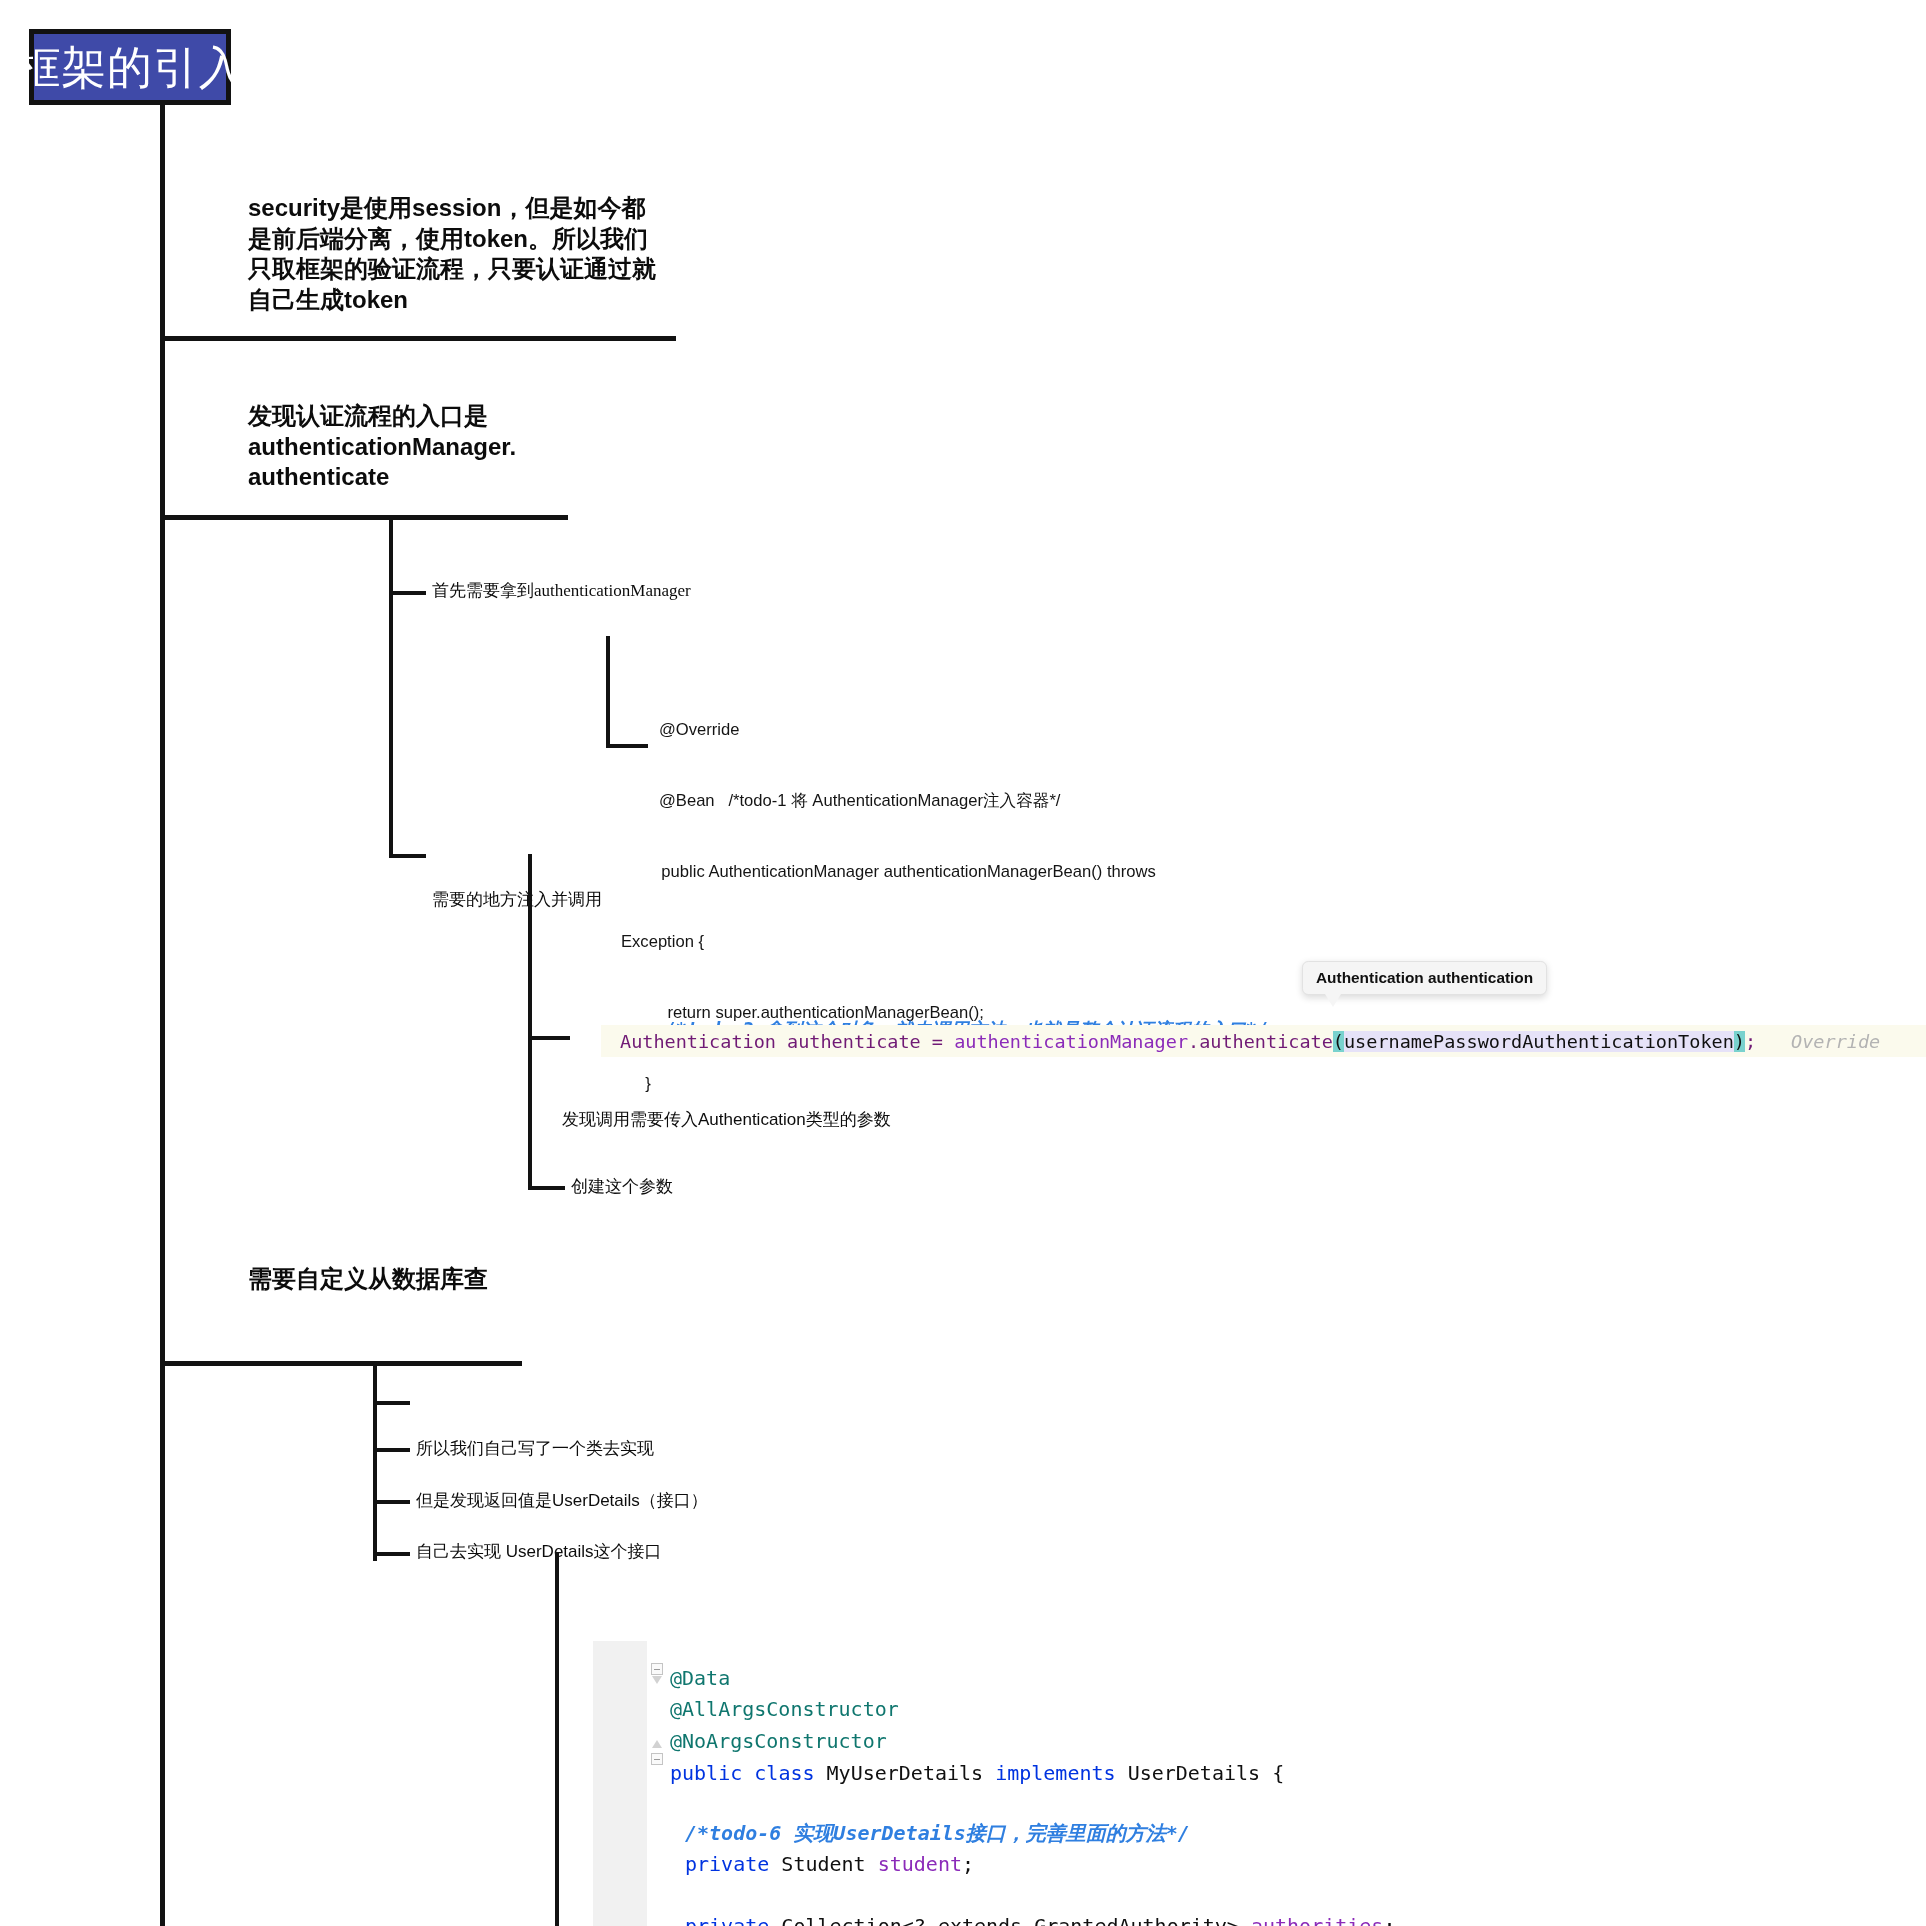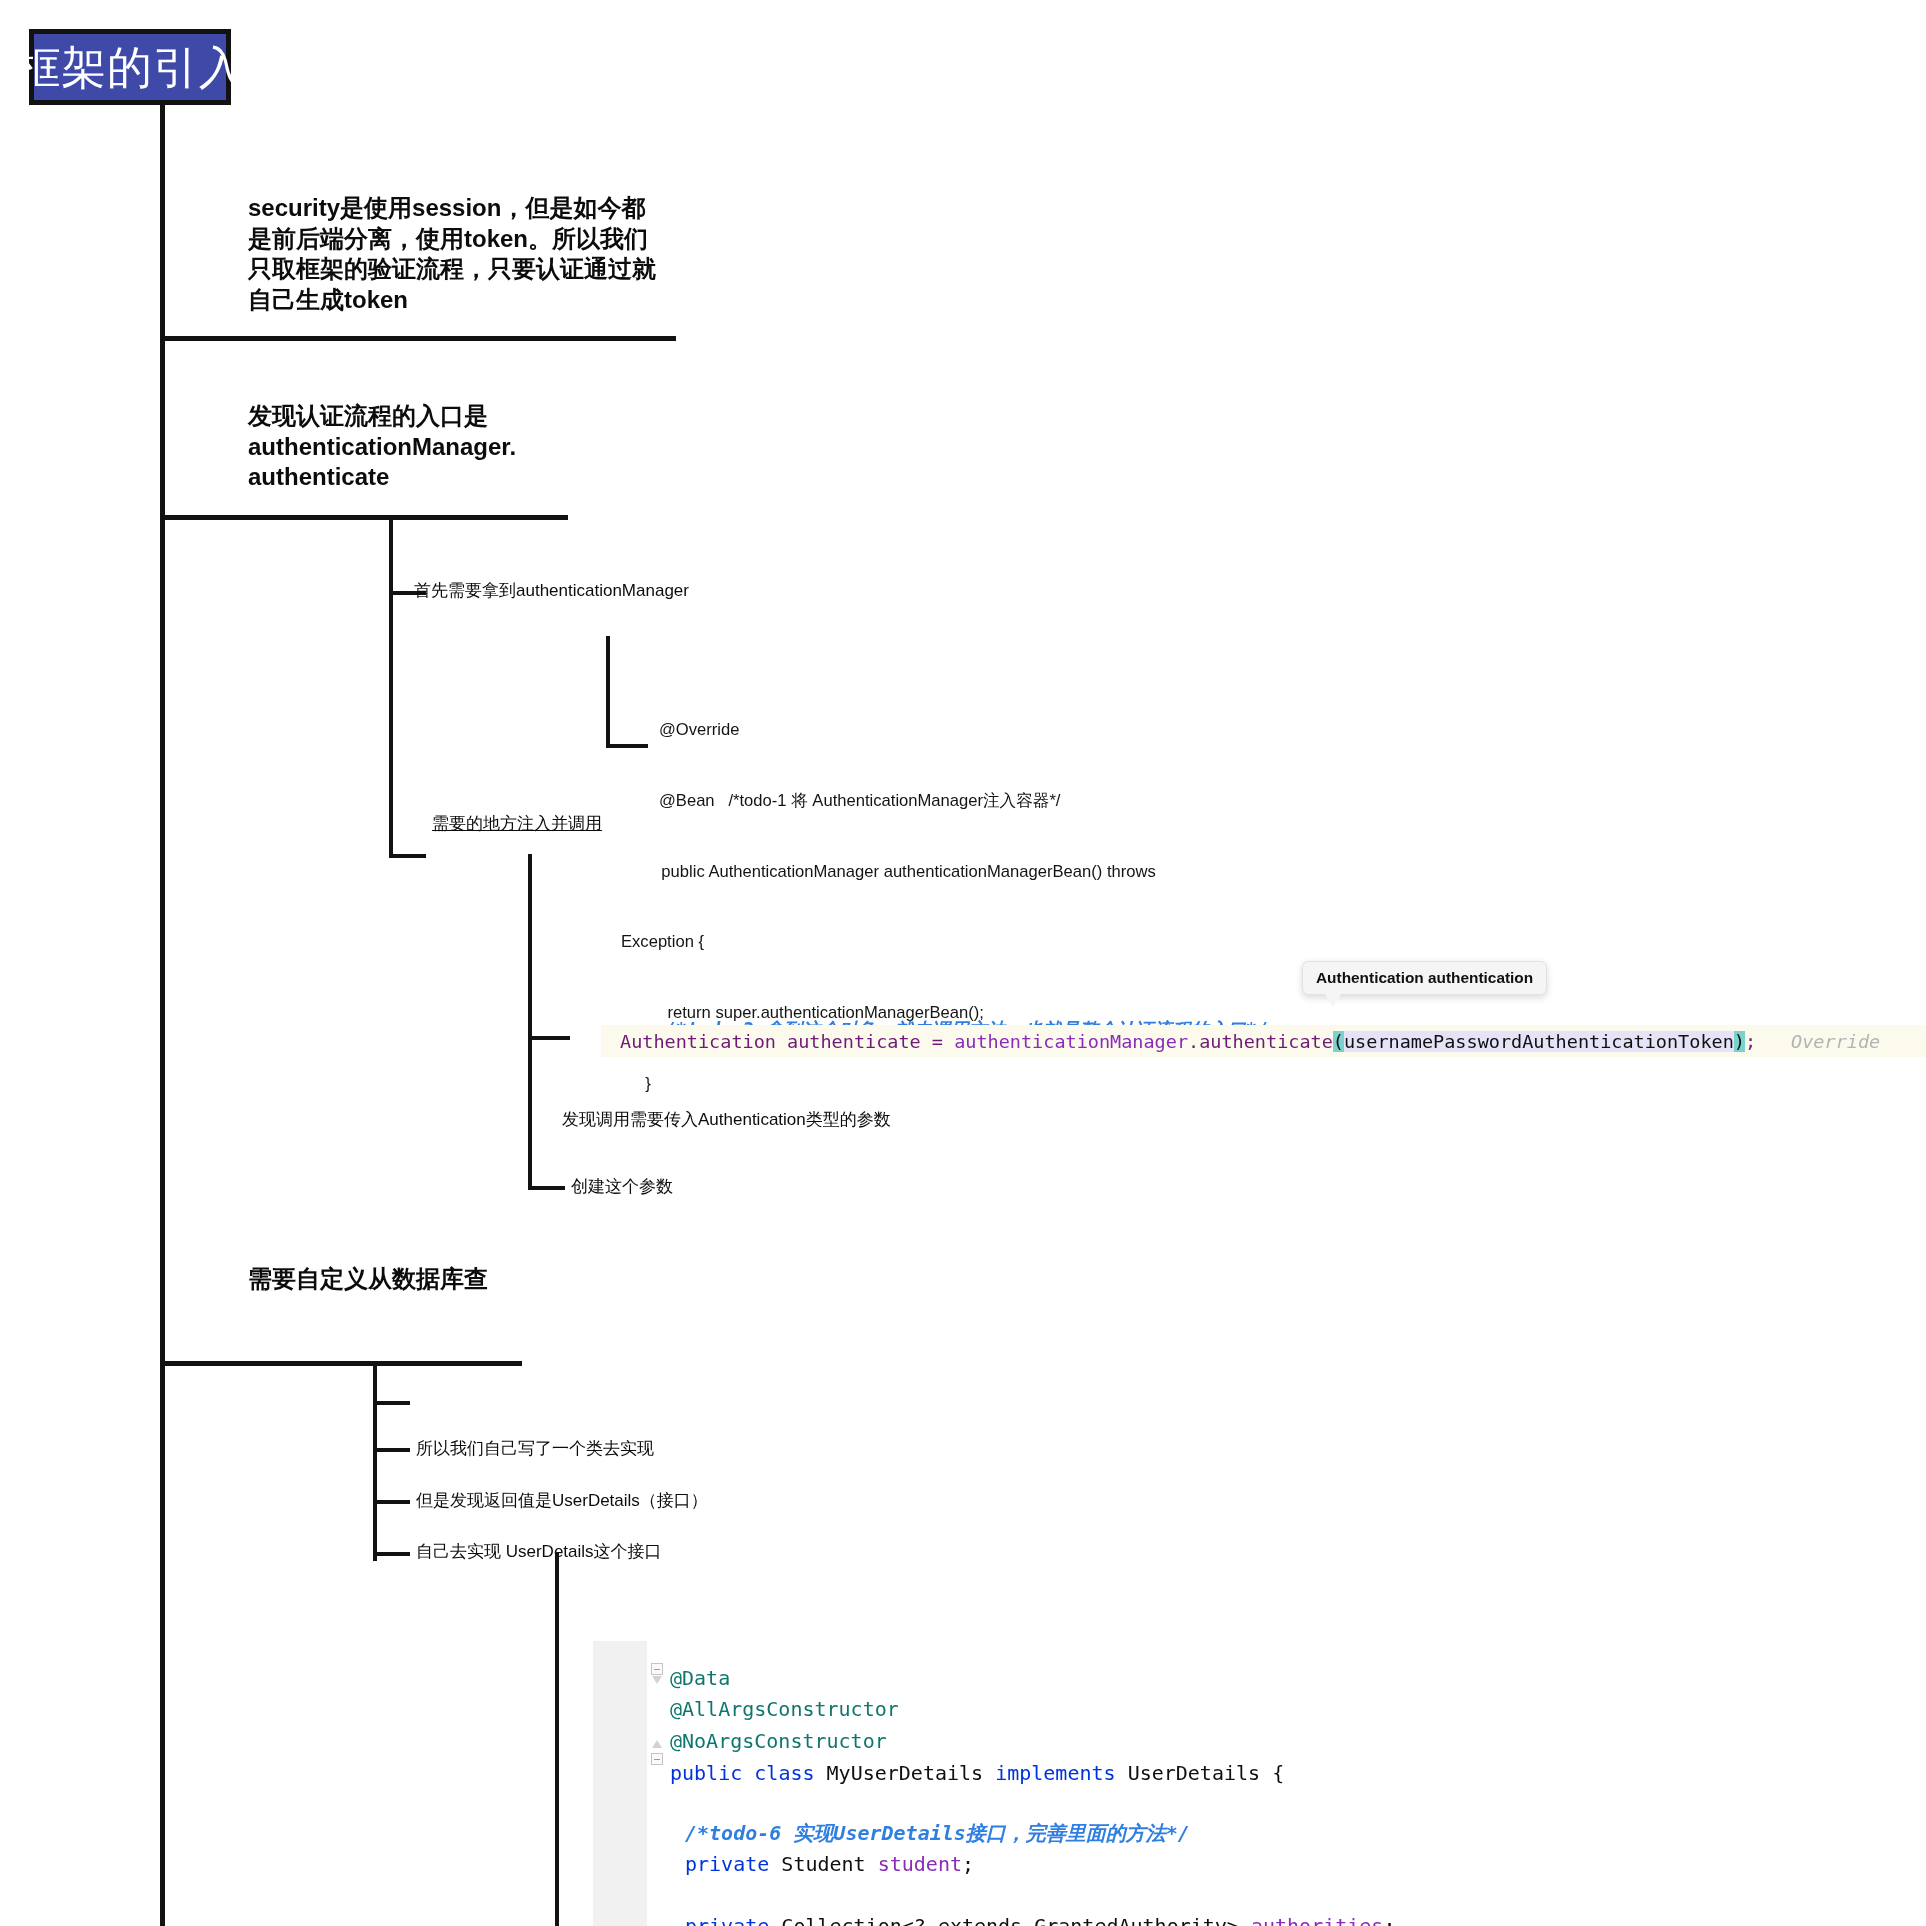--- a/index.html
+++ b/index.html
@@ -177,36 +177,36 @@
   <div class="node-text lvl1" style="left:248px; top:193px; width:416px;">security是使用session，但是如今都是前后端分离，使用token。所以我们只取框架的验证流程，只要认证通过就自己生成token</div>
 
   <div class="hline" style="left:160px; top:515px; width:408px;"></div>
   <div class="node-text lvl1" style="left:248px; top:401px; width:424px;">发现认证流程的入口是
 authenticationManager.
 authenticate</div>
 
   <div class="vline thin" style="left:389px; top:515px; height:339px;"></div>
 
   <div class="hline thin" style="left:389px; top:591px; width:37px;"></div>
-  <div class="node-text lvl2" style="left:414px; top:580px; width:539px;">首先需要拿到authenticationManager</div>
+  <div class="node-text lvl2" style="left:432px; top:580px; width:539px;font-family:Liberation Serif, serif;">首先需要拿到authenticationManager</div>
 
   <div class="vline thin" style="left:606px; top:636px; height:112px;"></div>
   <div class="hline thin" style="left:606px; top:744px; width:42px;"></div>
 
   <div class="code-plain" style="left:659px; top:671px; width:732px;">
     <div>@Override</div>
     <div>@Bean   /*todo-1 将 AuthenticationManager注入容器*/</div>
     <div style="margin-left:-2.3px;"> public AuthenticationManager authenticationManagerBean() throws</div>
     <div style="margin-left:-38px;">Exception {</div>
     <div style="margin-left:-14.6px;">     return super.authenticationManagerBean();</div>
     <div style="margin-left:-23px;">  }</div>
   </div>
 
   <div class="hline thin" style="left:389px; top:854px; width:37px;"></div>
-  <div class="node-text lvl2" style="left:432px; top:813px; width:347px;text-decoration:underline;">需要的地方注入并调用</div>
+  <div class="node-text lvl2" style="left:432px; top:889px; width:347px;">需要的地方注入并调用</div>
 
   <div class="vline thin" style="left:528px; top:854px; height:335px;"></div>
 
   <div class="hline thin" style="left:528px; top:1036px; width:42px;"></div>
 
   <div class="snippet-a" style="left:620px; top:990px;">
     <span class="cmt">/*todo-3 拿到这个对象，就去调用方法，也就是整个认证流程的入口*/</span>
   </div>
 
   <div class="tooltip" style="left:1302px; top:961px;">

